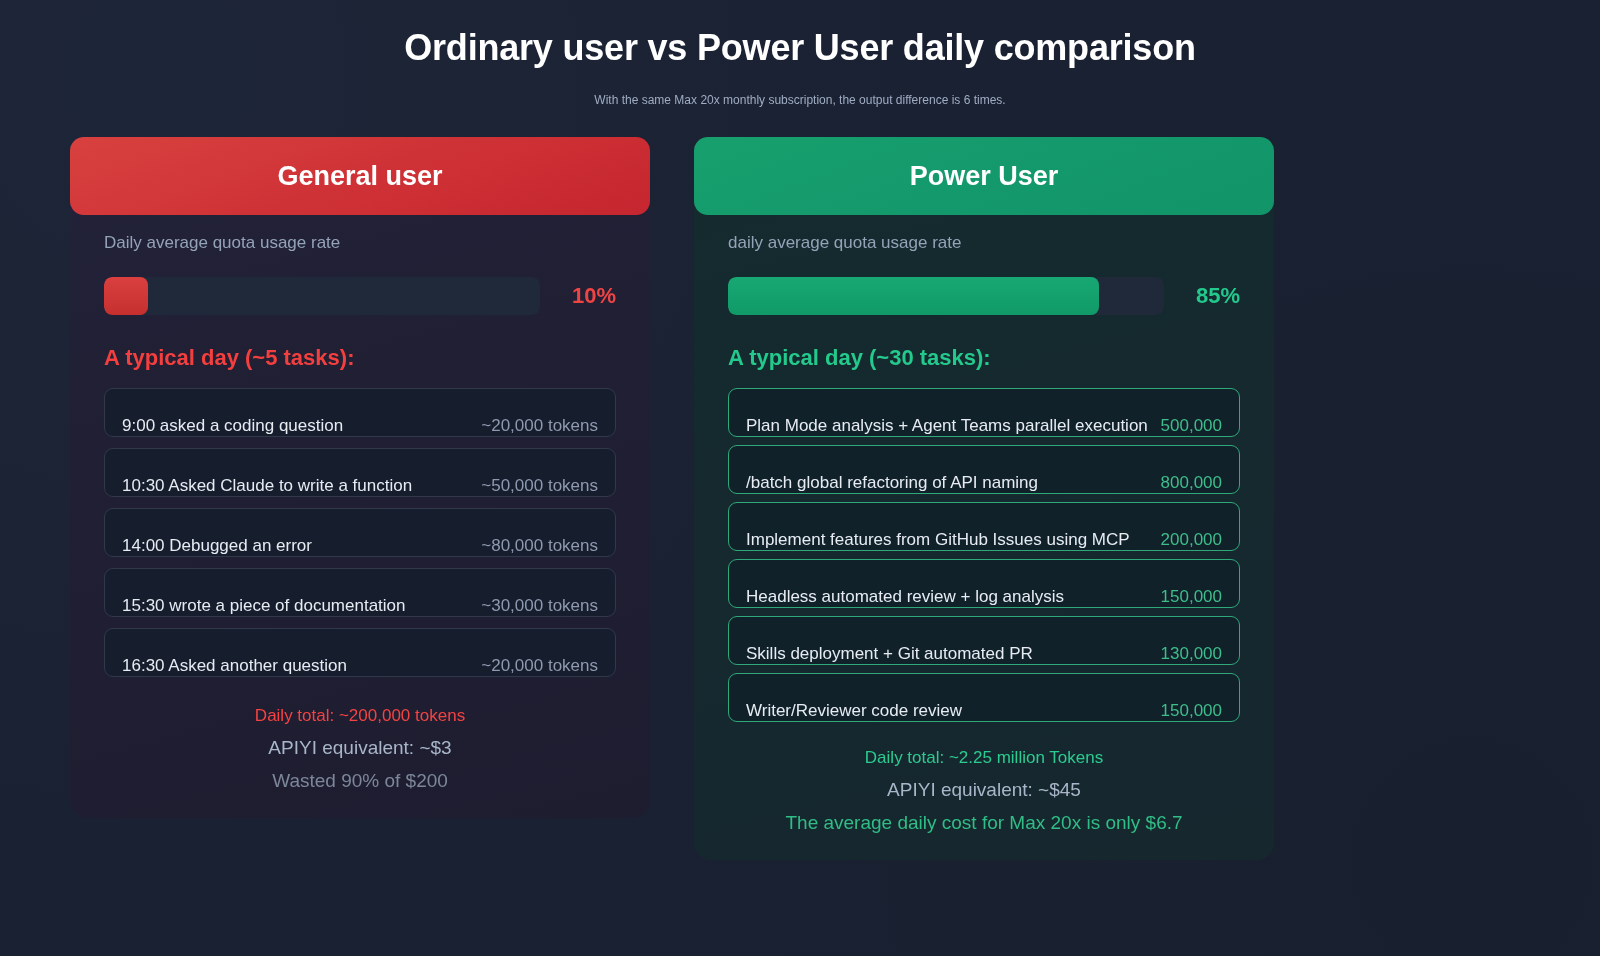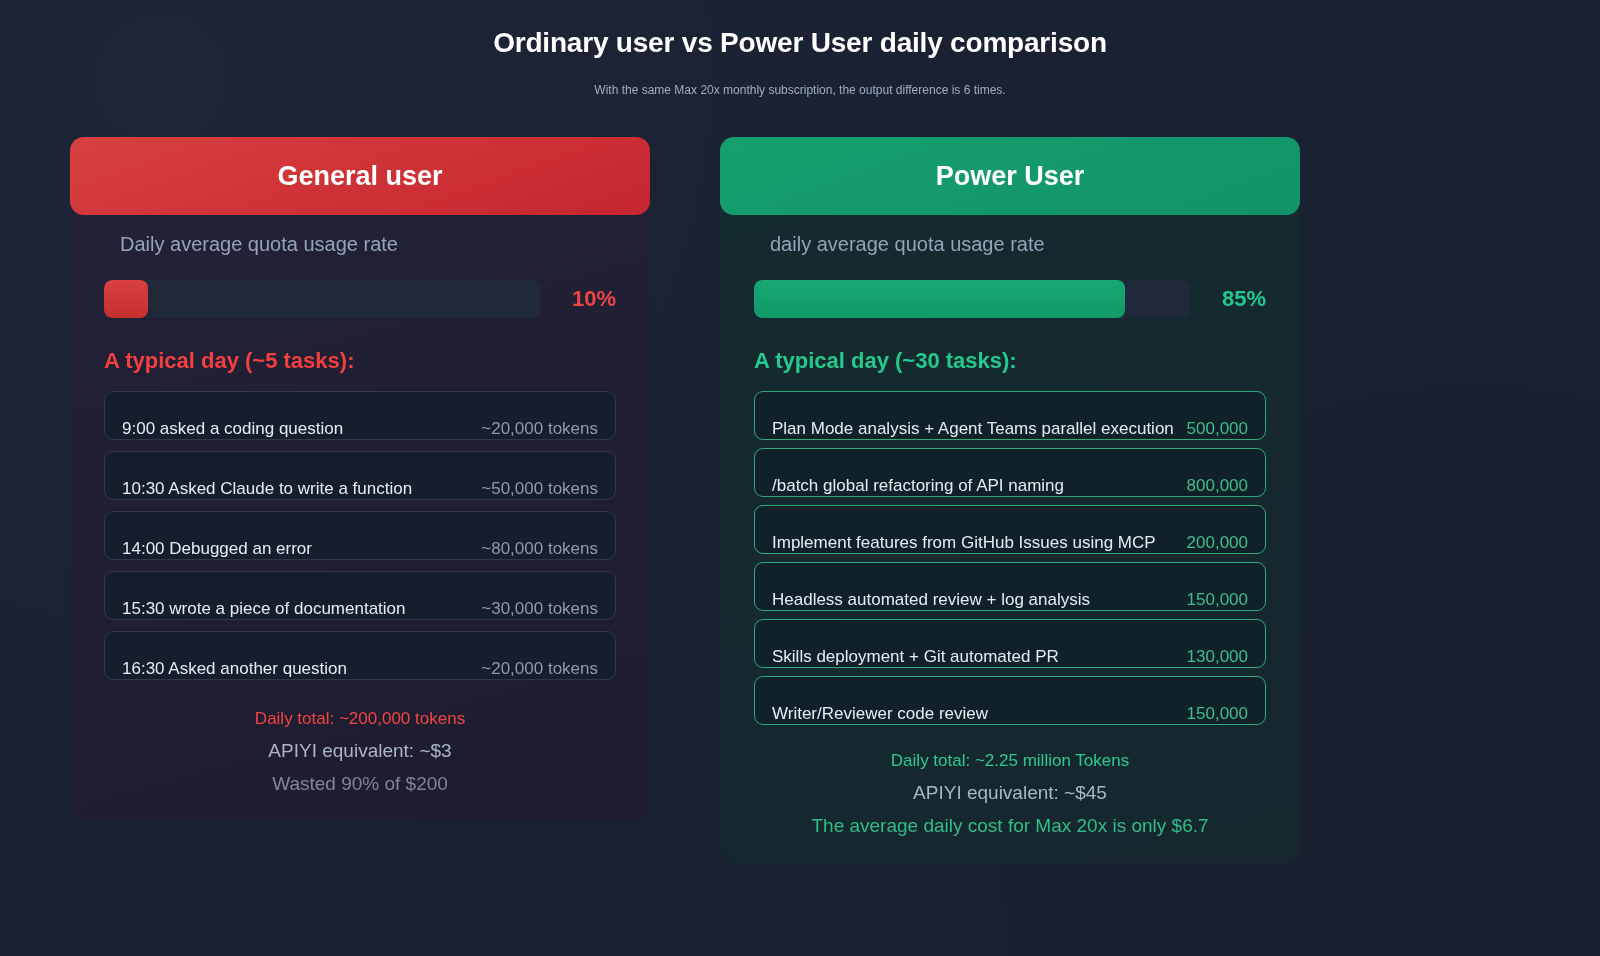--- a/index.html
+++ b/index.html
@@ -21,41 +21,41 @@
       radial-gradient(circle at 92% 90%, #18202f 0%, rgba(24,32,47,0) 55%),
       #1a2132;
   }
 
   
   .header {
     padding-top: 25px;
     text-align: center;
   }
   .title {
-    font-size: 28px;
+    font-size: 36px;
     font-weight: bold;
     color: #ffffff;
     letter-spacing: -0.2px;
     line-height: 1.25;
   }
   .subtitle {
     margin-top: 23px;
     font-size: 12px;
     color: #9fadc4;
     font-weight: normal;
   }
 
   
   .columns {
     position: absolute;
     top: 137px;
     left: 70px;
     width: 1460px;
     display: flex;
-    gap: 70px;
+    gap: 44px;
     align-items: flex-start;
   }
 
   .card {
     width: 580px;
     border-radius: 18px;
     padding: 0 0 26px 0;
     position: relative;
   }
   .card.left {
@@ -80,24 +80,23 @@
     background: linear-gradient(160deg, #d8413f 0%, #cf3236 50%, #c5262f 100%);
   }
   .card.right .card-header {
     background: linear-gradient(160deg, #17a06d 0%, #14996c 50%, #109468 100%);
   }
 
   .card-body { padding: 0 34px; }
 
   .quota-label {
     margin-top: 18px;
-    font-size: 20px;
+    font-size: 17px;
     color: #94a3b8;
     font-weight: normal;
-    margin-left: 16px;
   }
 
   .progress-row {
     margin-top: 24px;
     display: flex;
     align-items: center;
     gap: 14px;
   }
   .progress-track {
     flex: 1;

